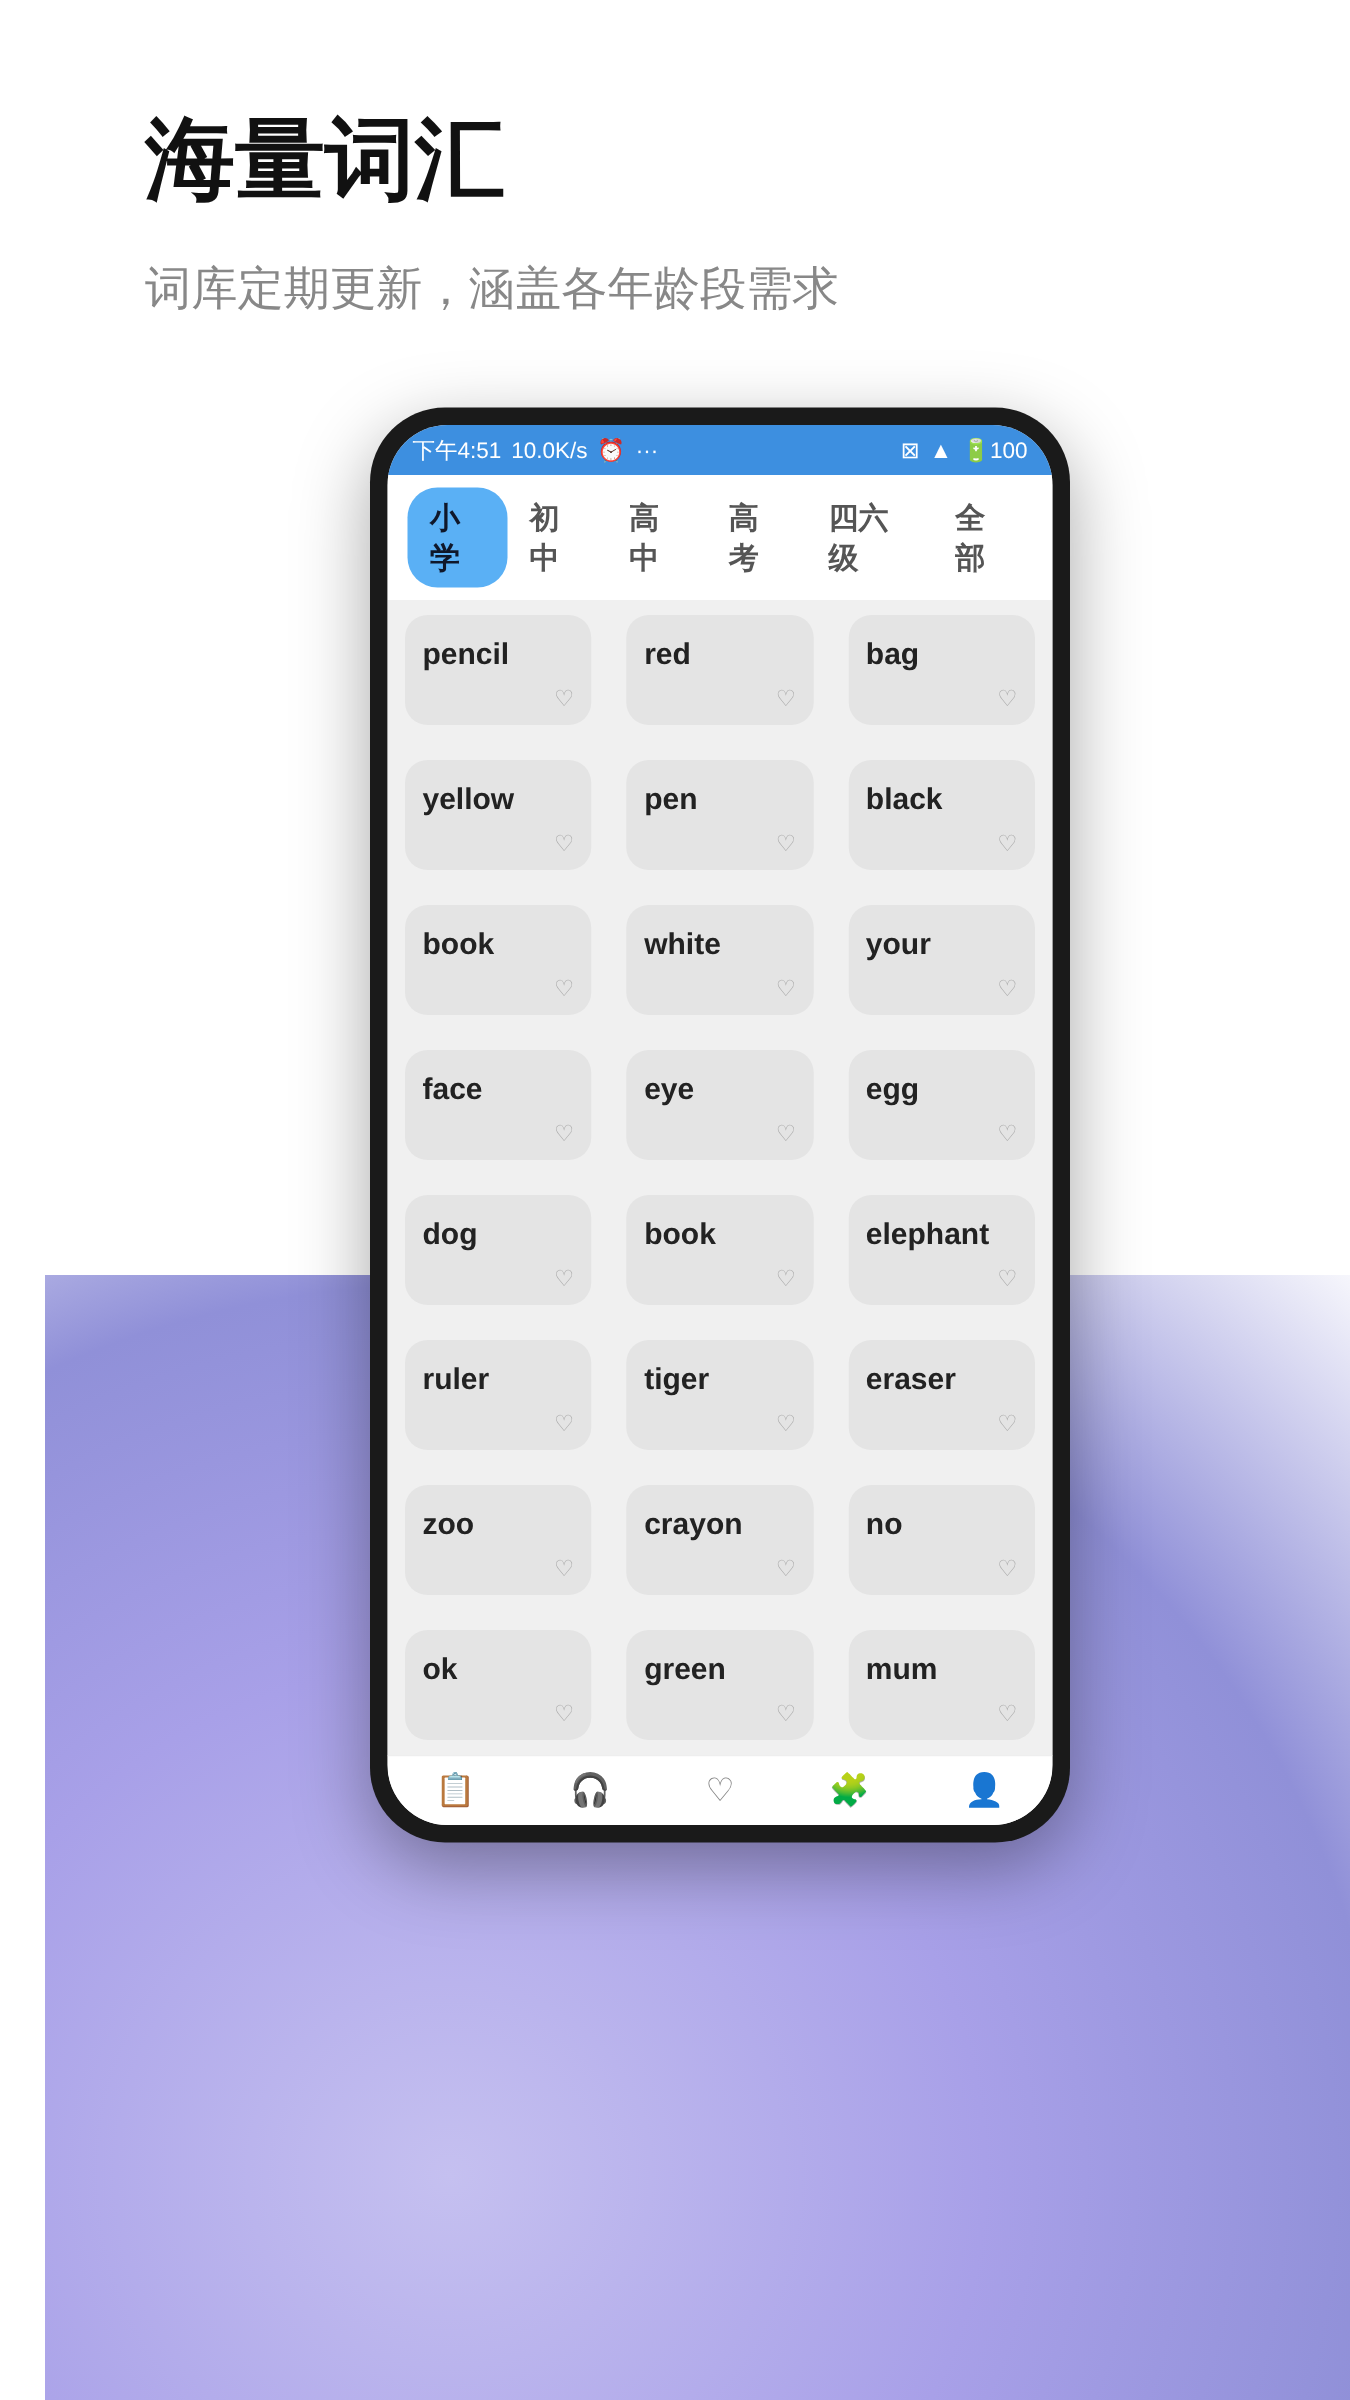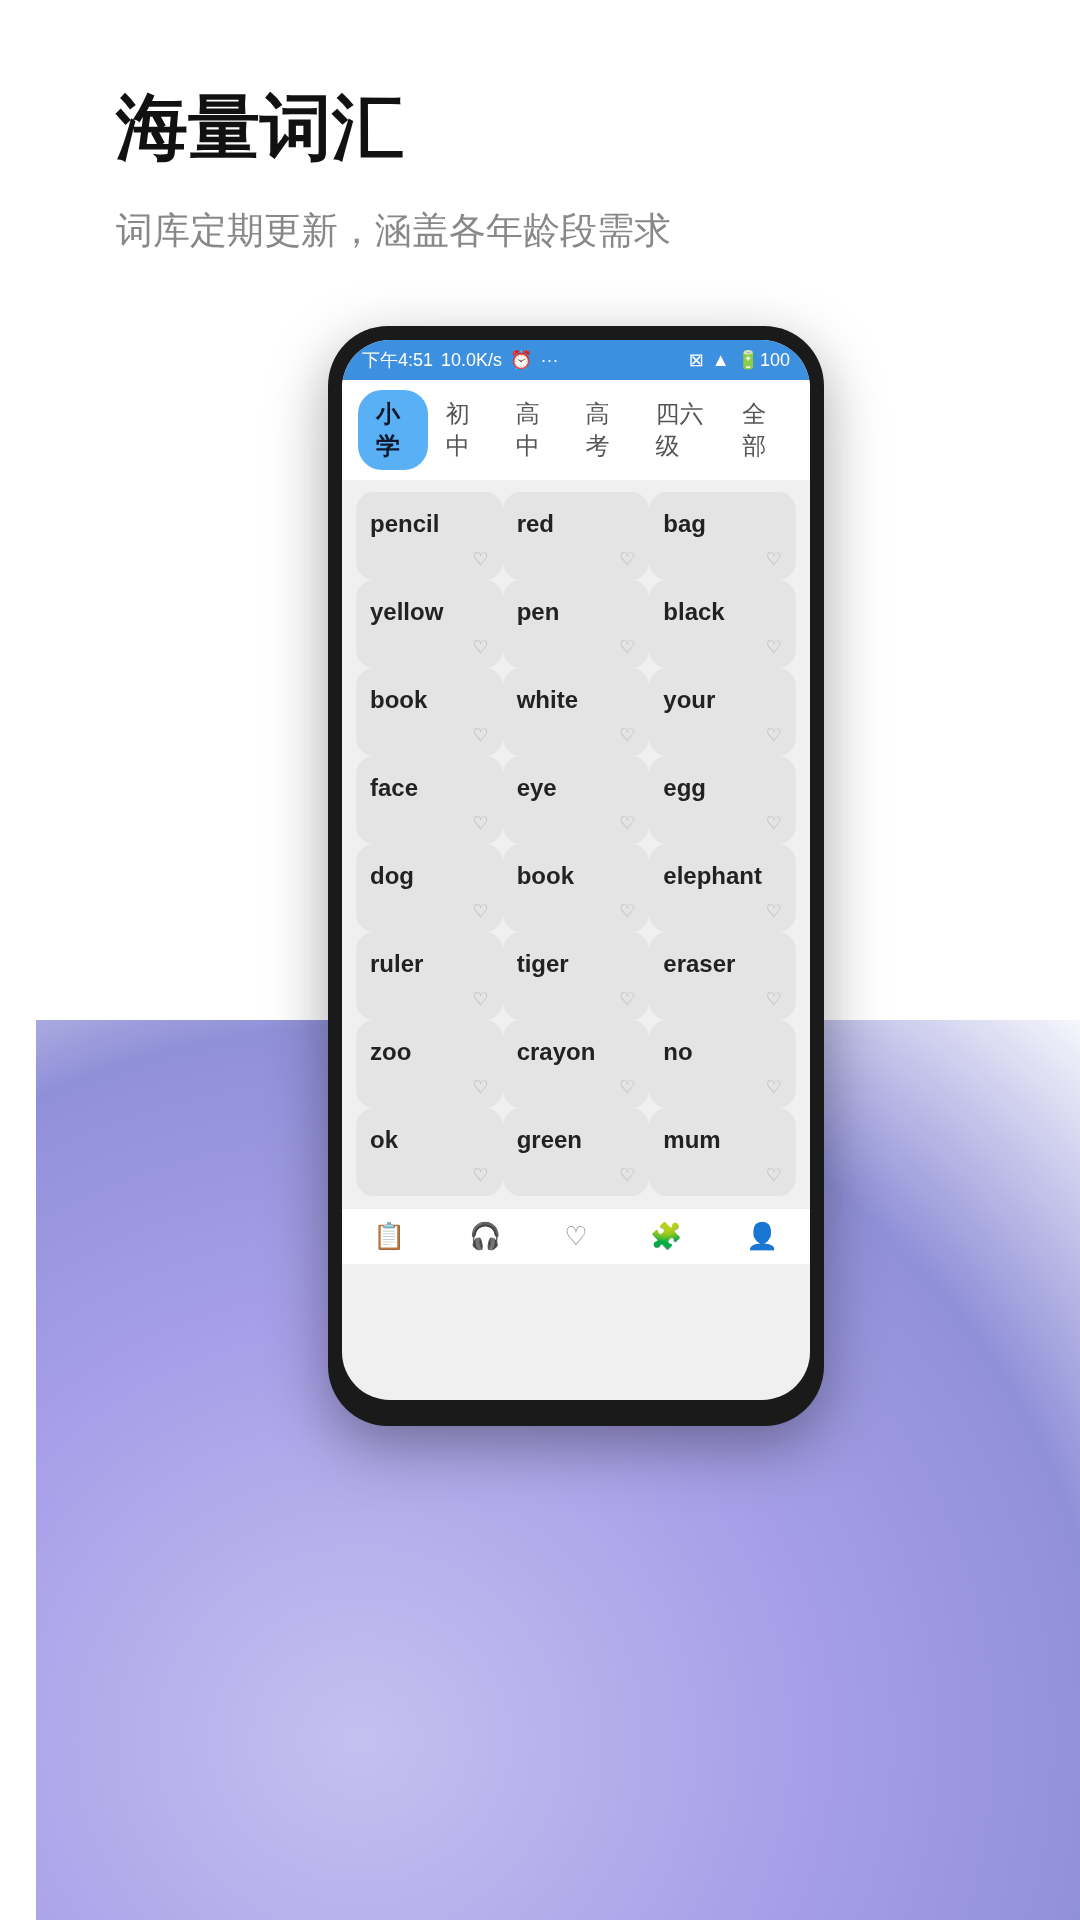--- a/index.html
+++ b/index.html
@@ -54,21 +54,21 @@
     
     .phone-wrapper {
       position: relative;
       z-index: 2;
       display: flex;
       justify-content: center;
       margin-top: 30px;
     }
 
     .phone-frame {
-      width: 496px;
+      width: 560px;
       min-height: 1100px;
       background: #1a1a1a;
       border-radius: 60px;
       padding: 14px;
       box-shadow: 0 20px 60px rgba(0,0,0,0.35);
       position: relative;
     }
 
     .phone-screen {
       width: 100%;
@@ -125,33 +125,34 @@
       align-items: center;
       padding: 10px 16px;
       gap: 0;
     }
     .tab-item {
       padding: 8px 18px;
       font-size: 24px;
       color: #555;
       cursor: pointer;
       border-radius: 24px;
+      font-weight: bold;
     }
     .tab-item.active {
       background: #5ab0f5;
       color: #0f172a;
       font-weight: 600;
     }
 
     
     .word-grid {
       padding: 12px 14px;
       display: grid;
       grid-template-columns: repeat(3, 1fr);
-      gap: 0;
+      gap: 28px;
       background: #f0f0f0;
     }
 
     .word-card {
       background: #e4e4e4;
       border-radius: 18px;
       padding: 18px 14px 12px 14px;
       display: flex;
       flex-direction: column;
       align-items: flex-start;

